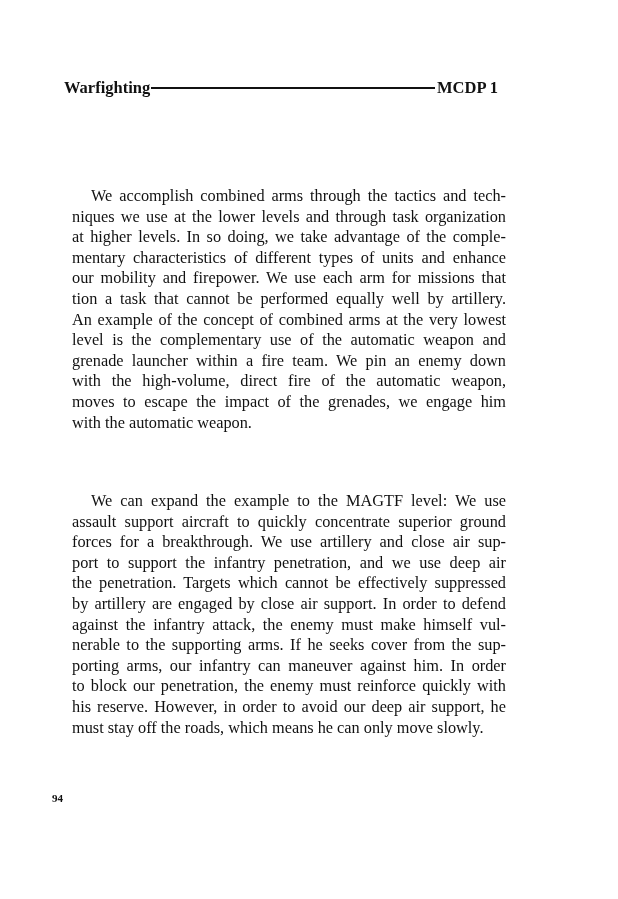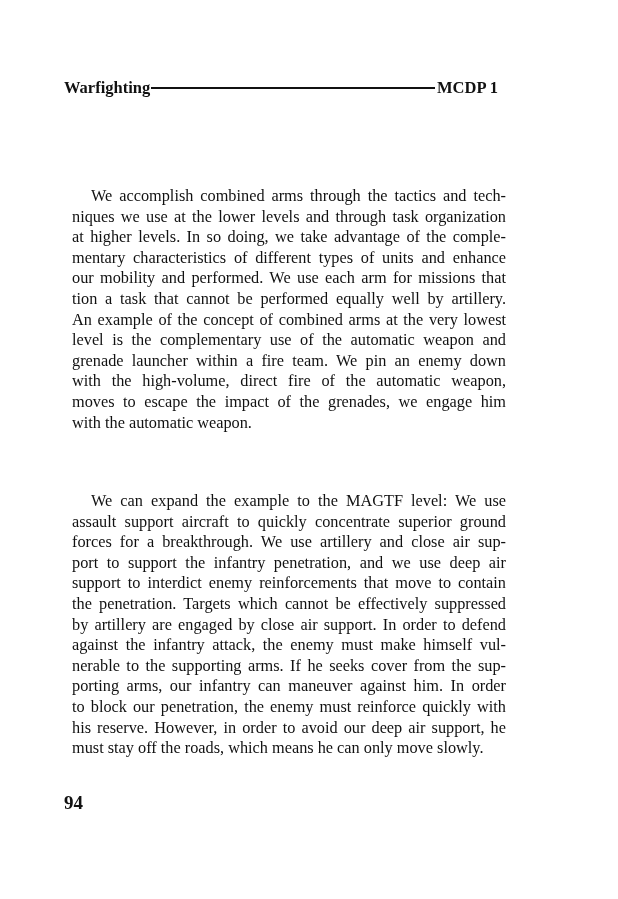--- a/index.html
+++ b/index.html
@@ -55,56 +55,55 @@
     .para .line.last {
       text-align-last: left;
     }
     .para .line.first {
       padding-left: 19px;
     }
     #para1 { top: 178px; text-indent: 0; }
     #para2 { top: 483px; text-indent: 0; }
     .page-num {
       position: absolute;
-      left: 64px;
+      left: 52px;
       top: 792px;
       font-weight: bold;
-      font-size: 19px;
+      font-size: 11px;
     }
   </style>
 </head>
 <body>
 
 <div class="header">
   <span>Warfighting</span>
   <span class="rule"></span>
   <span>MCDP 1</span>
 </div>
 
 <div class="para" id="para1">
   <span class="line first">We accomplish combined arms through the tactics and tech-</span>
   <span class="line">niques we use at the lower levels and through task organization</span>
   <span class="line">at higher levels. In so doing, we take advantage of the comple-</span>
   <span class="line">mentary characteristics of different types of units and enhance</span>
-  <span class="line">our mobility and performed. We use each arm for missions that</span>
+  <span class="line">our mobility and firepower. We use each arm for missions that</span>
   <span class="line">tion a task that cannot be performed equally well by artillery.</span>
   <span class="line">An example of the concept of combined arms at the very lowest</span>
   <span class="line">level is the complementary use of the automatic weapon and</span>
   <span class="line">grenade launcher within a fire team. We pin an enemy down</span>
   <span class="line">with the high-volume, direct fire of the automatic weapon,</span>
   <span class="line">moves to escape the impact of the grenades, we engage him</span>
   <span class="line last">with the automatic weapon.</span>
 </div>
 
 <div class="para" id="para2">
   <span class="line first">We can expand the example to the MAGTF level: We use</span>
   <span class="line">assault support aircraft to quickly concentrate superior ground</span>
   <span class="line">forces for a breakthrough. We use artillery and close air sup-</span>
   <span class="line">port to support the infantry penetration, and we use deep air</span>
-  <span class="line">support to interdict enemy reinforcements that move to contain</span>
   <span class="line">the penetration. Targets which cannot be effectively suppressed</span>
   <span class="line">by artillery are engaged by close air support. In order to defend</span>
   <span class="line">against the infantry attack, the enemy must make himself vul-</span>
   <span class="line">nerable to the supporting arms. If he seeks cover from the sup-</span>
   <span class="line">porting arms, our infantry can maneuver against him. In order</span>
   <span class="line">to block our penetration, the enemy must reinforce quickly with</span>
   <span class="line">his reserve. However, in order to avoid our deep air support, he</span>
   <span class="line last">must stay off the roads, which means he can only move slowly.</span>
 </div>
 

